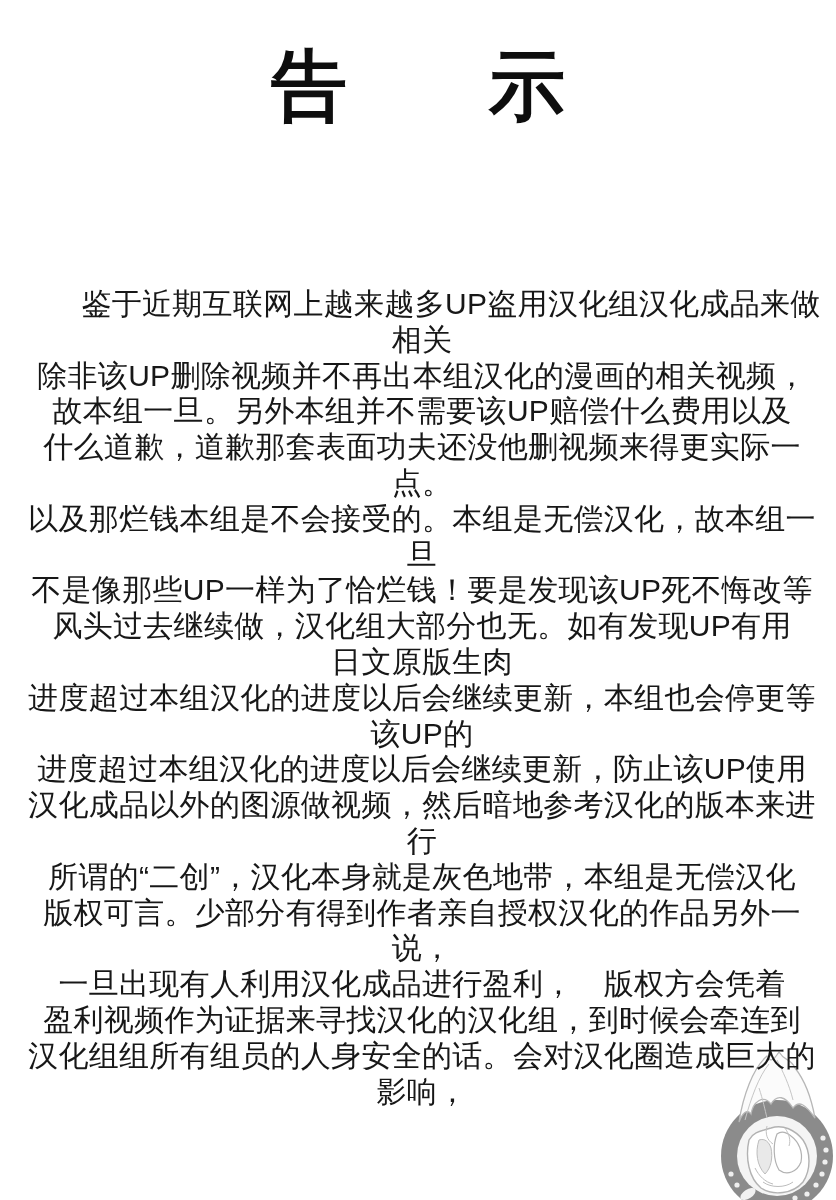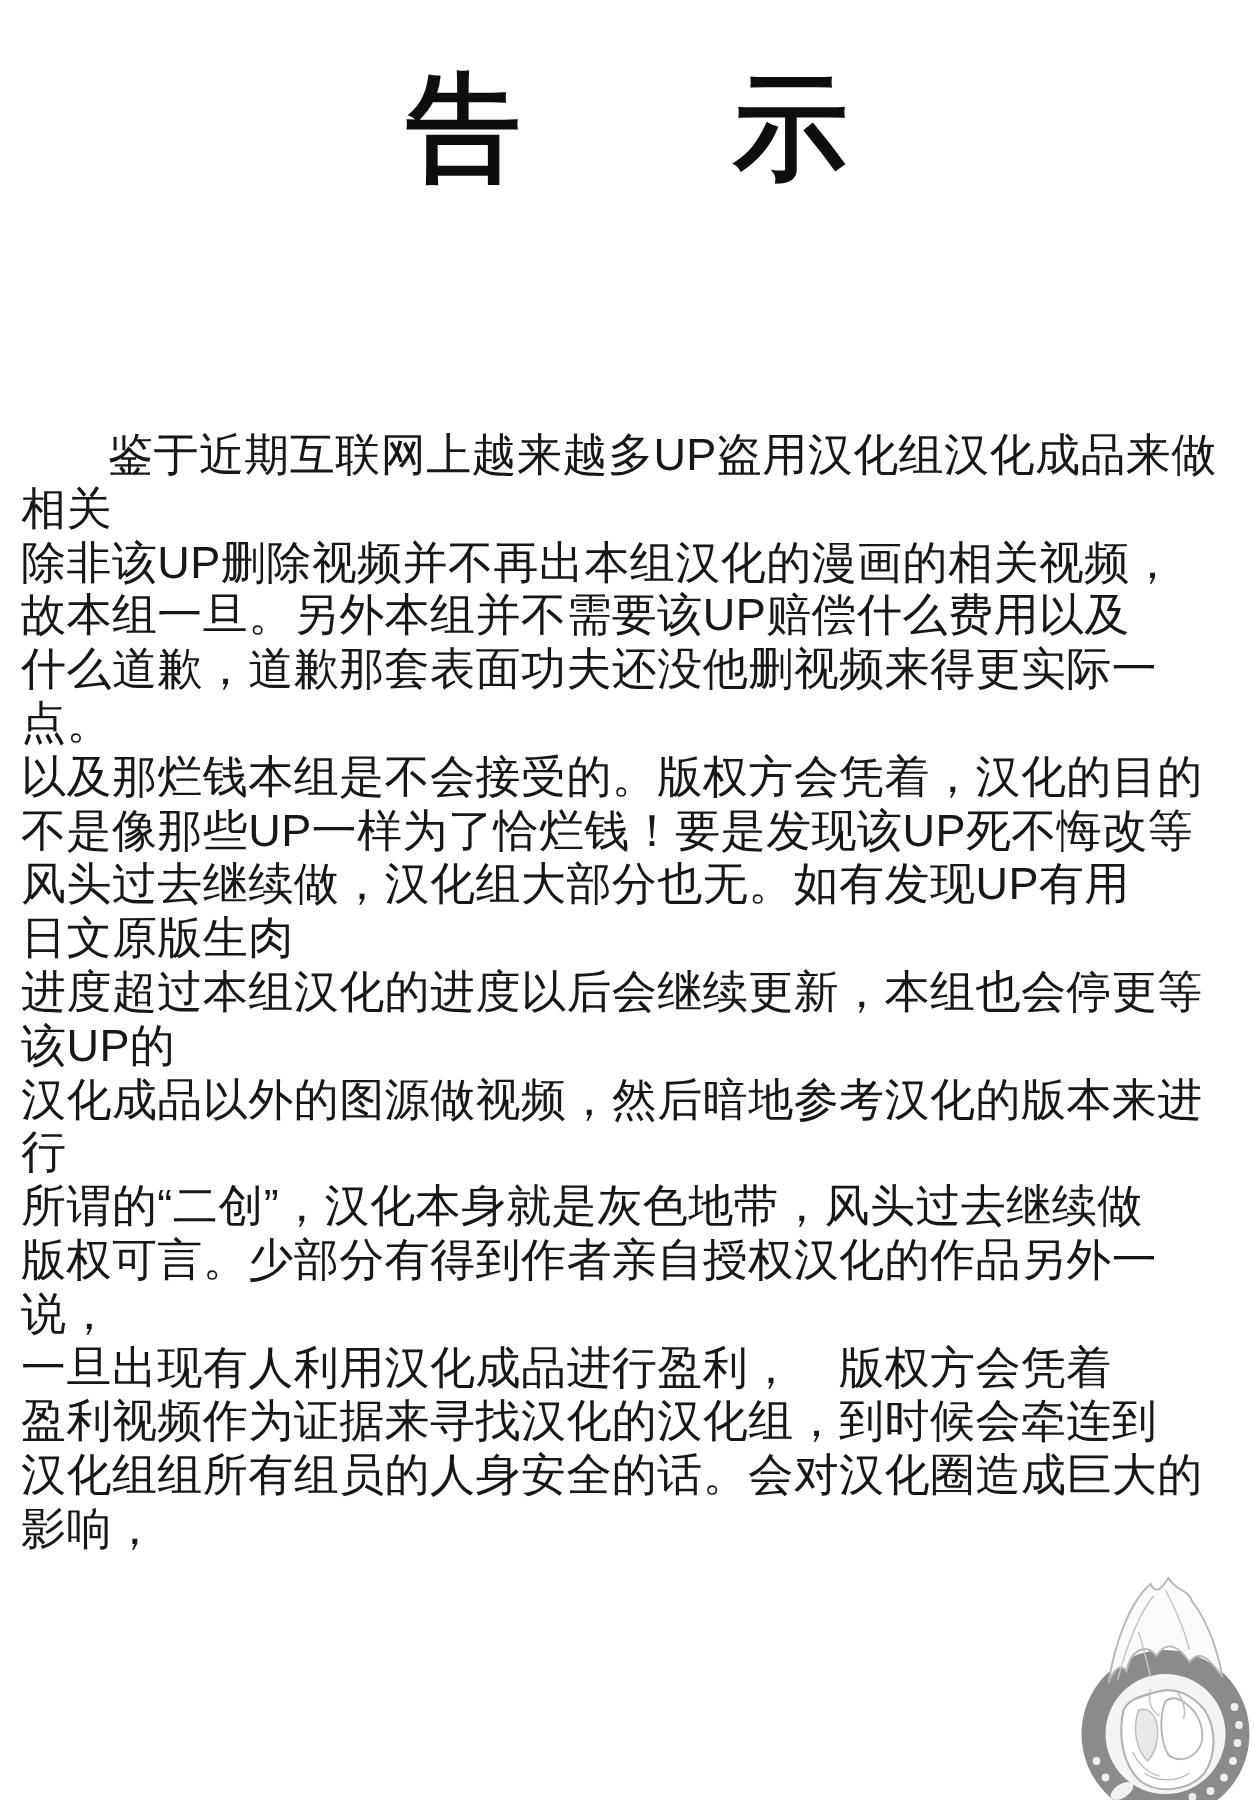--- a/index.html
+++ b/index.html
@@ -34,20 +34,21 @@
     left: 14px;
     width: 816px;
     font-size: 30px;
     line-height: 35.8px;
     color: #171717;
     z-index: 2;
   }
   .notice-body .line {
     white-space: pre-wrap;
     letter-spacing: 0.3px;
+    text-align: center;
   }
   .notice-body .line:first-child {
     text-indent: 58px;
   }
   .badge {
     position: absolute;
     left: 715px;
     top: 1048px;
     width: 121px;
     height: 152px;
@@ -63,27 +64,28 @@
   <h1 class="title">
     <span>告</span>
     <span>示</span>
   </h1>
 
   <div class="notice-body">
       <div class="line">鉴于近期互联网上越来越多UP盗用汉化组汉化成品来做相关</div>
       <div class="line">除非该UP删除视频并不再出本组汉化的漫画的相关视频，</div>
       <div class="line">故本组一旦。另外本组并不需要该UP赔偿什么费用以及</div>
       <div class="line">什么道歉，道歉那套表面功夫还没他删视频来得更实际一点。</div>
-      <div class="line">以及那烂钱本组是不会接受的。版权方会凭着，汉化的目的</div>
+      <div class="line">以及那烂钱本组是不会接受的。本组是无偿汉化，故本组一旦</div>
       <div class="line">不是像那些UP一样为了恰烂钱！要是发现该UP死不悔改等</div>
       <div class="line">风头过去继续做，汉化组大部分也无。如有发现UP有用</div>
       <div class="line">日文原版生肉</div>
       <div class="line">进度超过本组汉化的进度以后会继续更新，本组也会停更等该UP的</div>
+      <div class="line">进度超过本组汉化的进度以后会继续更新，防止该UP使用</div>
       <div class="line">汉化成品以外的图源做视频，然后暗地参考汉化的版本来进行</div>
-      <div class="line">所谓的“二创”，汉化本身就是灰色地带，风头过去继续做</div>
+      <div class="line">所谓的“二创”，汉化本身就是灰色地带，本组是无偿汉化</div>
       <div class="line">版权可言。少部分有得到作者亲自授权汉化的作品另外一说，</div>
       <div class="line">一旦出现有人利用汉化成品进行盈利，　版权方会凭着</div>
       <div class="line">盈利视频作为证据来寻找汉化的汉化组，到时候会牵连到</div>
       <div class="line">汉化组组所有组员的人身安全的话。会对汉化圈造成巨大的影响，</div>
     </div>
 
   <div class="badge">
     <svg width="121" height="152" viewBox="0 0 121 152" xmlns="http://www.w3.org/2000/svg">
 
       <circle cx="62" cy="108" r="56" fill="#8b8b8b"></circle>

